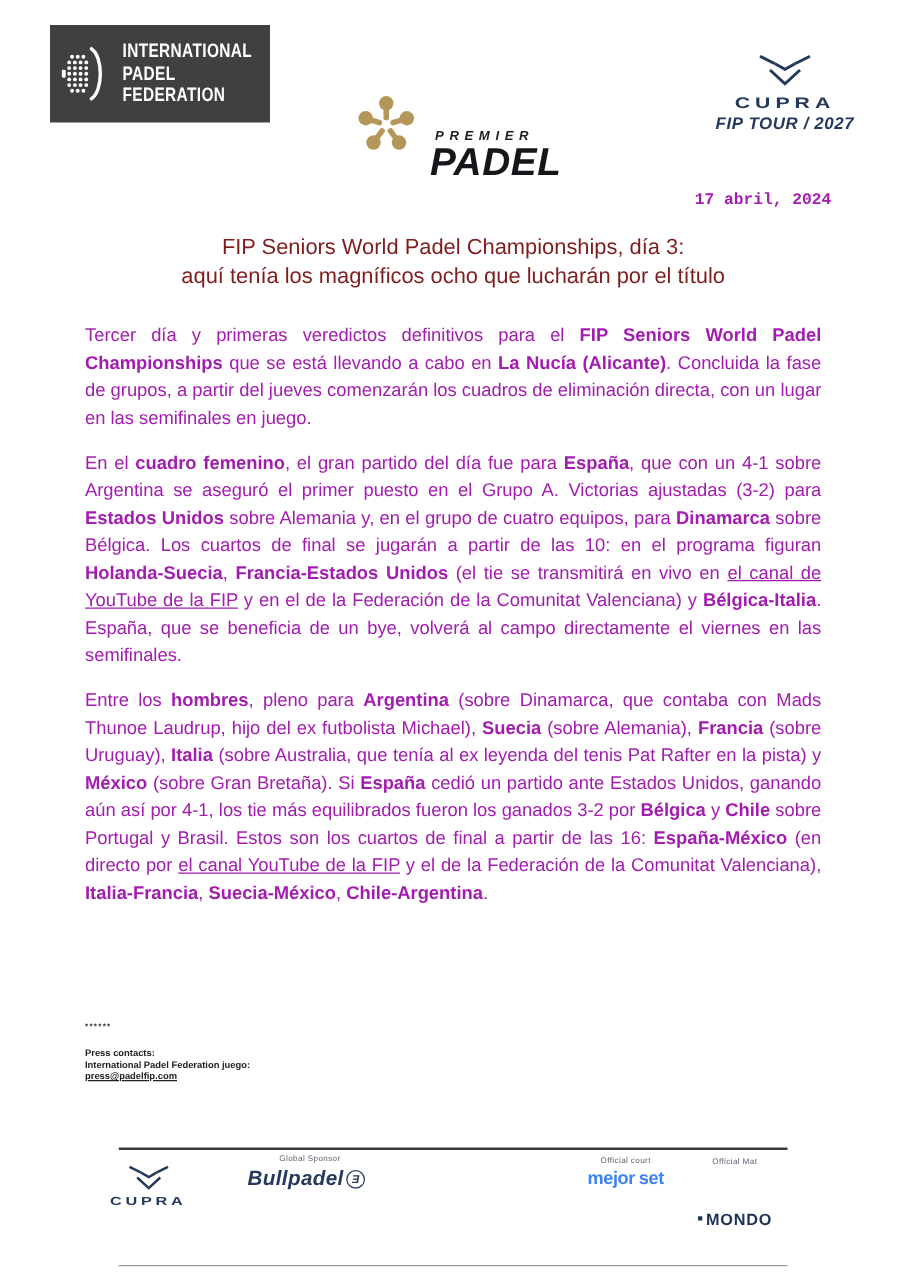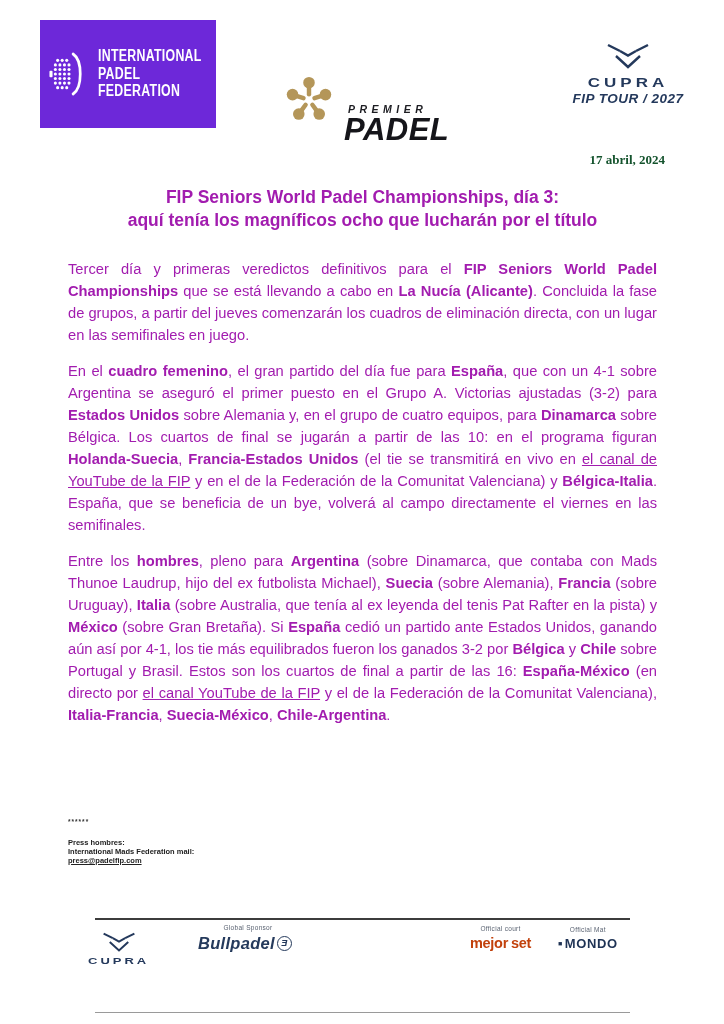--- a/index.html
+++ b/index.html
@@ -4,38 +4,38 @@
 <style>
   html,body{margin:0;padding:0;background:#ffffff;}
   .page{
     position:relative;width:724px;height:1024px;background:#ffffff;
     font-family:"Liberation Sans",sans-serif;color:#1a1a1a;overflow:hidden;
     margin:0 auto;
   }
 
   
   .ipf-box{
-    position:absolute;left:40px;top:20px;width:176px;height:108px;
-    background:#6d28d9;display:flex;align-items:center;justify-content:center;gap:9px;
+    position:absolute;left:40px;top:20px;width:176px;height:78px;
+    background:#404040;display:flex;align-items:center;justify-content:center;gap:9px;
   }
   .ipf-text{color:#fff;font-weight:bold;font-size:13px;line-height:14.5px;
     letter-spacing:.3px;transform:scale(.95,1.2);transform-origin:left center;}
   .premier{position:absolute;left:283px;top:55px;display:flex;align-items:center;gap:9px;}
   .pp-text{display:flex;flex-direction:column;}
   .pp-top{font-size:10.5px;font-weight:bold;font-style:italic;letter-spacing:4.5px;color:#1d1d22;margin-left:4px;margin-top:48px;}
   .pp-word{font-size:31px;font-weight:bold;font-style:italic;letter-spacing:.5px;color:#15151a;line-height:29px;}
   .cupra-h{position:absolute;left:552px;top:42px;width:152px;display:flex;flex-direction:column;align-items:center;color:#24395c;}
   .cupra-brand{font-weight:bold;font-size:17px;letter-spacing:4px;transform:scaleY(.72);margin-top:3px;}
   .cupra-tour{font-weight:bold;font-style:italic;font-size:13.5px;letter-spacing:.5px;margin-top:-2px;}
 
   
-  .date{position:absolute;top:152px;right:59px;font-family:Liberation Serif, serif;
-    font-weight:bold;font-size:13px;color:#14532d;}
+  .date{position:absolute;top:152px;right:59px;font-family:Liberation Mono, monospace;
+    font-weight:bold;font-size:13px;color:#a21caf;}
   .main{position:absolute;left:68px;right:67px;top:186px;}
-  .title{text-align:center;font-weight:bold;font-size:17.5px;line-height:23px;margin:0 0 26px 0;color:#a21caf;}
+  .title{text-align:center;font-weight:normal;font-size:17.5px;line-height:23px;margin:0 0 26px 0;color:#7f1d1d;}
   .para{text-align:justify;font-size:14.7px;line-height:22px;margin:0 0 14px 0;color:#a21caf;}
   .para .b{font-weight:bold;}
   .para .u{text-decoration:underline;cursor:pointer;}
 
   
   .sep{position:absolute;left:68px;top:818px;font-size:6.5px;font-weight:bold;letter-spacing:1px;color:#333;}
   .press{position:absolute;left:68px;top:838px;font-size:7.5px;line-height:9px;font-weight:bold;color:#222;}
   .press-email{text-decoration:underline;font-weight:bold;display:inline-block;cursor:pointer;}
 
   
@@ -43,24 +43,24 @@
   .bottom-line{position:absolute;left:95px;right:94px;top:1012px;height:1px;background:#9a9a9a;}
   .sp-label{font-size:6.5px;color:#5a6372;letter-spacing:.3px;margin-bottom:3px;text-align:center;}
   .sp-cupra{position:absolute;left:88px;top:932px;display:flex;flex-direction:column;align-items:center;color:#24395c;}
   .cupra-word-sm{font-weight:bold;font-size:13px;letter-spacing:3px;transform:scaleY(.72);margin-top:1px;}
   .sp-bull{position:absolute;left:198px;top:924px;display:flex;flex-direction:column;align-items:center;}
   .sp-bull .sp-label{text-align:left;margin-left:6px;}
   .bull-word{font-weight:bold;font-style:italic;font-size:16.5px;letter-spacing:.3px;color:#253a5c;display:flex;align-items:center;gap:2px;}
   .bp-circle{display:inline-block;width:13px;height:13px;border:1.6px solid #253a5c;border-radius:50%;
     font-size:9px;line-height:13px;text-align:center;font-style:italic;font-weight:bold;color:#253a5c;}
   .sp-mejor{position:absolute;left:470px;top:925px;display:flex;flex-direction:column;align-items:center;}
-  .mejor-word{font-size:14.5px;color:#c2410c;letter-spacing:-.3px;}
+  .mejor-word{font-size:14.5px;color:#3b82f6;letter-spacing:-.3px;}
   .mejor-word .w1{font-weight:600;}
   .mejor-word .w2{font-weight:800;margin-left:3px;}
-  .sp-mondo{position:absolute;left:558px;top:926px;display:flex;flex-direction:column;align-items:center;}
+  .sp-mondo{position:absolute;left:558px;top:926px;display:flex;flex-direction:column;align-items:center;gap:32px;}
   .mondo-word{font-weight:800;font-size:13px;letter-spacing:.6px;color:#1e3254;display:flex;align-items:center;gap:2px;}
   .mondo-sq{font-size:7px;line-height:7px;color:#1e3254;}
 </style>
 </head>
 <body>
 
 <div class="page">
 
   <div class="ipf-box">
     <svg width="40" height="58" viewBox="0 0 44 56">
@@ -145,22 +145,22 @@
     </h1>
     <div id="paragraphs">
         <p class="para"><span>Tercer día y primeras veredictos definitivos para el </span><span class="b">FIP Seniors World Padel Championships</span><span> que se está llevando a cabo en </span><span class="b">La Nucía (Alicante)</span><span>. Concluida la fase de grupos, a partir del jueves comenzarán los cuadros de eliminación directa, con un lugar en las semifinales en juego.</span></p>
         <p class="para"><span>En el </span><span class="b">cuadro femenino</span><span>, el gran partido del día fue para </span><span class="b">España</span><span>, que con un 4-1 sobre Argentina se aseguró el primer puesto en el Grupo A. Victorias ajustadas (3-2) para </span><span class="b">Estados Unidos</span><span> sobre Alemania y, en el grupo de cuatro equipos, para </span><span class="b">Dinamarca</span><span> sobre Bélgica. Los cuartos de final se jugarán a partir de las 10: en el programa figuran </span><span class="b">Holanda-Suecia</span><span>, </span><span class="b">Francia-Estados Unidos</span><span> (el tie se transmitirá en vivo en </span><span class="u">el canal de YouTube de la FIP</span><span> y en el de la Federación de la Comunitat Valenciana) y </span><span class="b">Bélgica-Italia</span><span>. España, que se beneficia de un bye, volverá al campo directamente el viernes en las semifinales.</span></p>
         <p class="para"><span>Entre los </span><span class="b">hombres</span><span>, pleno para </span><span class="b">Argentina</span><span> (sobre Dinamarca, que contaba con Mads Thunoe Laudrup, hijo del ex futbolista Michael), </span><span class="b">Suecia</span><span> (sobre Alemania), </span><span class="b">Francia</span><span> (sobre Uruguay), </span><span class="b">Italia</span><span> (sobre Australia, que tenía al ex leyenda del tenis Pat Rafter en la pista) y </span><span class="b">México</span><span> (sobre Gran Bretaña). Si </span><span class="b">España</span><span> cedió un partido ante Estados Unidos,  ganando aún así por 4-1, los tie más equilibrados fueron los ganados 3-2 por </span><span class="b">Bélgica</span><span> y </span><span class="b">Chile</span><span> sobre Portugal y Brasil. Estos son los cuartos de final a partir de las 16: </span><span class="b">España-México</span><span> (en directo por </span><span class="u">el canal YouTube de la FIP</span><span> y el de la Federación de la Comunitat Valenciana), </span><span class="b">Italia-Francia</span><span>, </span><span class="b">Suecia-México</span><span>, </span><span class="b">Chile-Argentina</span><span>.</span></p>
       </div>
   </div>
 
   <div class="sep">******</div>
   <div class="press">
-    <div>Press hombres:</div>
-    <div>International Mads Federation mail:</div>
+    <div>Press contacts:</div>
+    <div>International Padel Federation juego:</div>
     <span class="press-email">press@padelfip.com</span>
   </div>
 
   <div class="footer-line"></div>
 
   <div class="sp-cupra">
     <svg width="36" height="20" viewBox="0 0 46 26">
       <g stroke="#24395c" stroke-width="2.6" fill="none">
         <path d="M3 2 L15 8"></path>
         <path d="M43 2 L31 8"></path>

